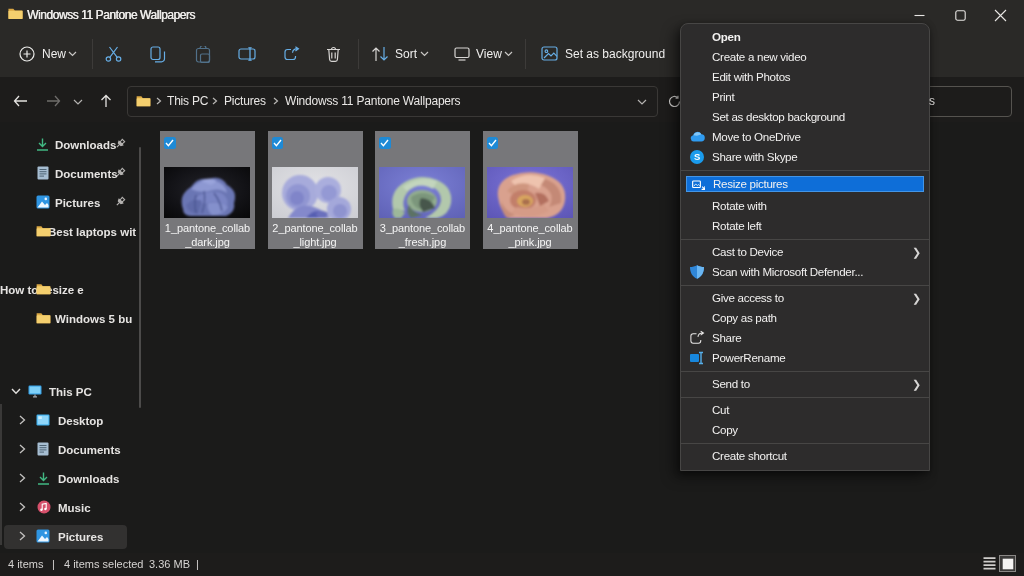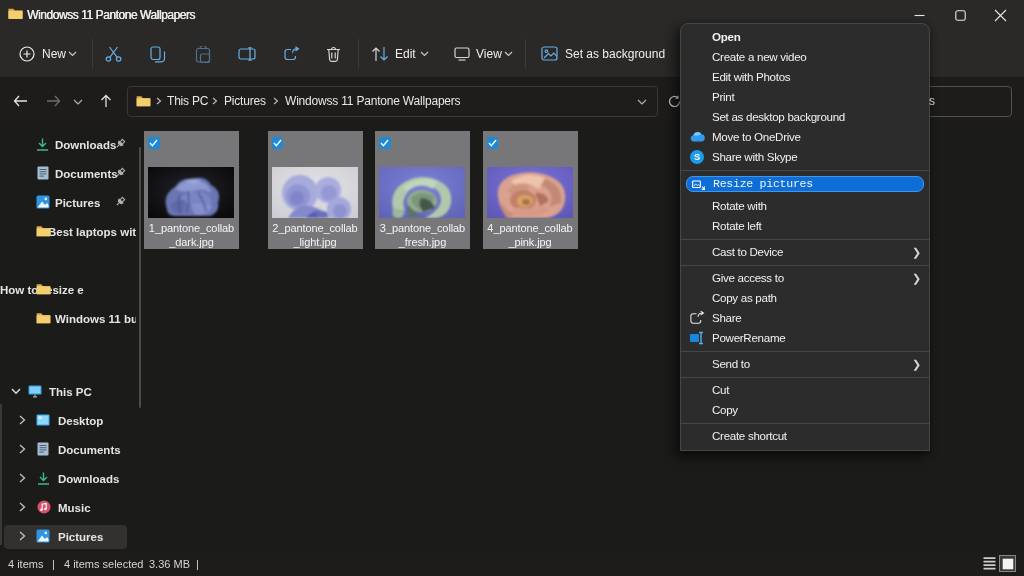--- a/index.html
+++ b/index.html
@@ -26,22 +26,22 @@
   .card .name { position:absolute; left:0; top:91px; width:95px; text-align:center;
       font-size:11px; line-height:13.5px; color:#f4f4f4; letter-spacing:-0.1px; }
   .chk { position:absolute; left:4px; top:6px; width:11.5px; height:11.5px; background:#1e8ad6;
       border-radius:2.5px; display:flex; align-items:center; justify-content:center; }
   .menu { left:680px; top:23px; width:250px; background:#2d2c2c; border:1px solid #474645;
       border-radius:8px 8px 0 0; padding-top:3px; padding-bottom:4px; font-size:11.6px; letter-spacing:-0.3px; color:#f2f1f0; z-index:50; box-shadow:-6px 6px 14px rgba(0,0,0,0.45), 0 2px 6px rgba(0,0,0,0.4); }
   .mi { position:relative; height:20px; line-height:20px; padding-left:31px; white-space:nowrap; }
   .mi .ic { position:absolute; left:8px; top:2px; width:16px; height:16px; }
   .mi .sub { position:absolute; right:8px; top:0; color:#d6d5d4; font-size:11px; }
   .msep { height:1px; background:#474645; margin:2.5px 0; }
-  .hl { position:relative; background:#0e6ed8; border:1px solid #4495e5; border-radius:7px;
-      margin:5.5px 5px 0 5px; height:15.5px; line-height:13px; padding-left:26px;font-family:Liberation Mono, monospace; }
+  .hl { position:relative; background:#0e6ed8; border:1px solid #4495e5; border-radius:0;
+      margin:5.5px 5px 0 5px; height:15.5px; line-height:13px; padding-left:26px; }
   .status-txt { font-size:11px; color:#d6d4d2; }
 </style>
 </head>
 <body>
 <div id="stage">
   <div class="abs band-top"></div>
   <div class="abs band-addr"></div>
   <div class="abs band-content"></div>
   <div class="abs band-status"></div>
 
@@ -123,21 +123,21 @@
     </g>
   </svg>
   <div class="abs sep-v" style="left:358px"></div>
 
   <svg class="abs" style="left:371px;top:46px" width="18" height="16" viewBox="0 0 18 16">
     <g fill="none" stroke-width="1.2">
       <path d="M5 15 V2 M1.5 5.5 L5 2 l3.5 3.5" stroke="#d7d5d3"></path>
       <path d="M13 1 v13 M9.5 10.5 L13 14 l3.5 -3.5" stroke="#67aee6"></path>
     </g>
   </svg>
-  <div class="abs tb-txt" style="left:395px;top:47px">Edit</div>
+  <div class="abs tb-txt" style="left:395px;top:47px">Sort</div>
   <svg class="abs" style="left:420px;top:51px" width="9" height="6" viewBox="0 0 9 6">
       <path d="M1 1 l3.5 3.5 L8 1" fill="none" stroke="#c9c7c5" stroke-width="1.2"></path>
     </svg>
 
   <svg class="abs" style="left:454px;top:47px" width="16" height="14" viewBox="0 0 16 14">
     <g stroke="#d7d5d3" stroke-width="1.2" fill="none">
       <rect x="1" y="1" width="14" height="9.5" rx="1.5"></rect>
       <path d="M4.5 13 h7"></path>
     </g>
   </svg>
@@ -264,21 +264,21 @@
       <path d="M0.5 1.5 h5.5 l1.8 2.2 h8.7 v9.5 h-16 z" fill="#dca944"></path>
       <rect x="0.5" y="3.8" width="16" height="9.4" rx="1" fill="#f4cf6e"></rect>
     </svg>
     <span class="side-label" style="">How to resize e</span>
   </div>
   <div class="abs side-row" style="top:304px">
     <svg class="abs" style="left:36px;top:8px" width="15" height="12" viewBox="0 0 17 14">
       <path d="M0.5 1.5 h5.5 l1.8 2.2 h8.7 v9.5 h-16 z" fill="#dca944"></path>
       <rect x="0.5" y="3.8" width="16" height="9.4" rx="1" fill="#f4cf6e"></rect>
     </svg>
-    <span class="side-label" style="margin-left:55px">Windows 11 bu</span>
+    <span class="side-label" style="margin-left:55px">Windows 5 bu</span>
   </div>
 
 
   <div class="abs side-row" style="top:377px">
     <svg class="abs" style="left:11px;top:11px" width="10" height="7" viewBox="0 0 10 7">
         <path d="M1 1 l4 4.2 L9 1" fill="none" stroke="#e2e0de" stroke-width="1.4"></path>
       </svg>
     <svg class="abs" style="left:28px;top:7px" width="14" height="14" viewBox="0 0 14 14">
       <rect x="0.5" y="1.5" width="13" height="9" rx="1.2" fill="#39a3e8"></rect>
       <rect x="1.6" y="2.6" width="10.8" height="6.8" fill="#7ed0f8"></rect>
@@ -336,21 +336,21 @@
         <path d="M1 1 l4.5 4 L1 9" fill="none" stroke="#c4c2c0" stroke-width="1.3"></path>
       </svg>
     <svg class="abs" style="left:36px;top:7px" width="14" height="14" viewBox="0 0 14 14">
       <rect x="0.5" y="0.5" width="13" height="13" rx="1.5" fill="#2f95e2"></rect>
       <circle cx="9.8" cy="3.9" r="1.3" fill="#e8f4ff"></circle>
       <path d="M1.5 12.5 L6 6.5 l3 3.5 2 -2 1.5 2 v2.5 z" fill="#eef7ff"></path>
     </svg>
     <span class="side-label" style="margin-left:58px">Pictures</span>
   </div>
 
-  <div class="card" style="left:144px">
+  <div class="card" style="left:160px">
     <div class="chk">
         <svg width="9" height="8" viewBox="0 0 9 8">
           <path d="M1 4 l2.4 2.6 L8 1" fill="none" stroke="#fff" stroke-width="1.4"></path>
         </svg>
       </div>
     <svg class="abs" style="left:4px;top:36px" width="86" height="51" viewBox="0 0 86 51">
       <defs>
         <radialGradient id="bg1" cx="50%" cy="45%" r="75%">
           <stop offset="0%" stop-color="#232329"></stop>
             <stop offset="60%" stop-color="#121216"></stop>
@@ -516,20 +516,27 @@
             </g>
             <path d="M2.3 8.8 l2.3 -2.8 1.9 2.1 1.4 -1.4 1.4 1.7" stroke="#fff" stroke-width="1" fill="none"></path>
           </svg>
         Resize pictures
       </div>
     </div>
     <div class="mi">Rotate with</div>
     <div class="mi">Rotate left</div>
     <div class="msep"></div>
     <div class="mi">Cast to Device<span class="sub">❯</span></div>
+    <div class="mi">
+      <svg class="ic" viewBox="0 0 16 16">
+          <path d="M8 1.2 C10 2.4 12.6 3 15 3 c0 5.4 -2.2 9.8 -7 11.8 C3.2 12.8 1 8.4 1 3 c2.4 0 5 -0.6 7 -1.8z" fill="#2f86d8"></path>
+          <path d="M8 1.2 C10 2.4 12.6 3 15 3 c0 5.4 -2.2 9.8 -7 11.8 z" fill="#6ab6f2"></path>
+        </svg>
+      Scan with Microsoft Defender...
+    </div>
     <div class="msep"></div>
     <div class="mi">Give access to<span class="sub">❯</span></div>
     <div class="mi">Copy as path</div>
     <div class="mi">
       <svg class="ic" viewBox="0 0 17 16">
           <g stroke="#e8e7e6" stroke-width="1.1" fill="none">
             <path d="M8 3.5 H4.5 a2.5 2.5 0 0 0 -2.5 2.5 v5 a2.5 2.5 0 0 0 2.5 2.5 h5.5 a2.5 2.5 0 0 0 2.5 -2.5 V10"></path>
             <path d="M9.5 6.8 c0.3 -2.8 2.3 -4.3 5.8 -4.1 M12.4 0.8 l3 2 -3 2.1"></path>
           </g>
         </svg>

